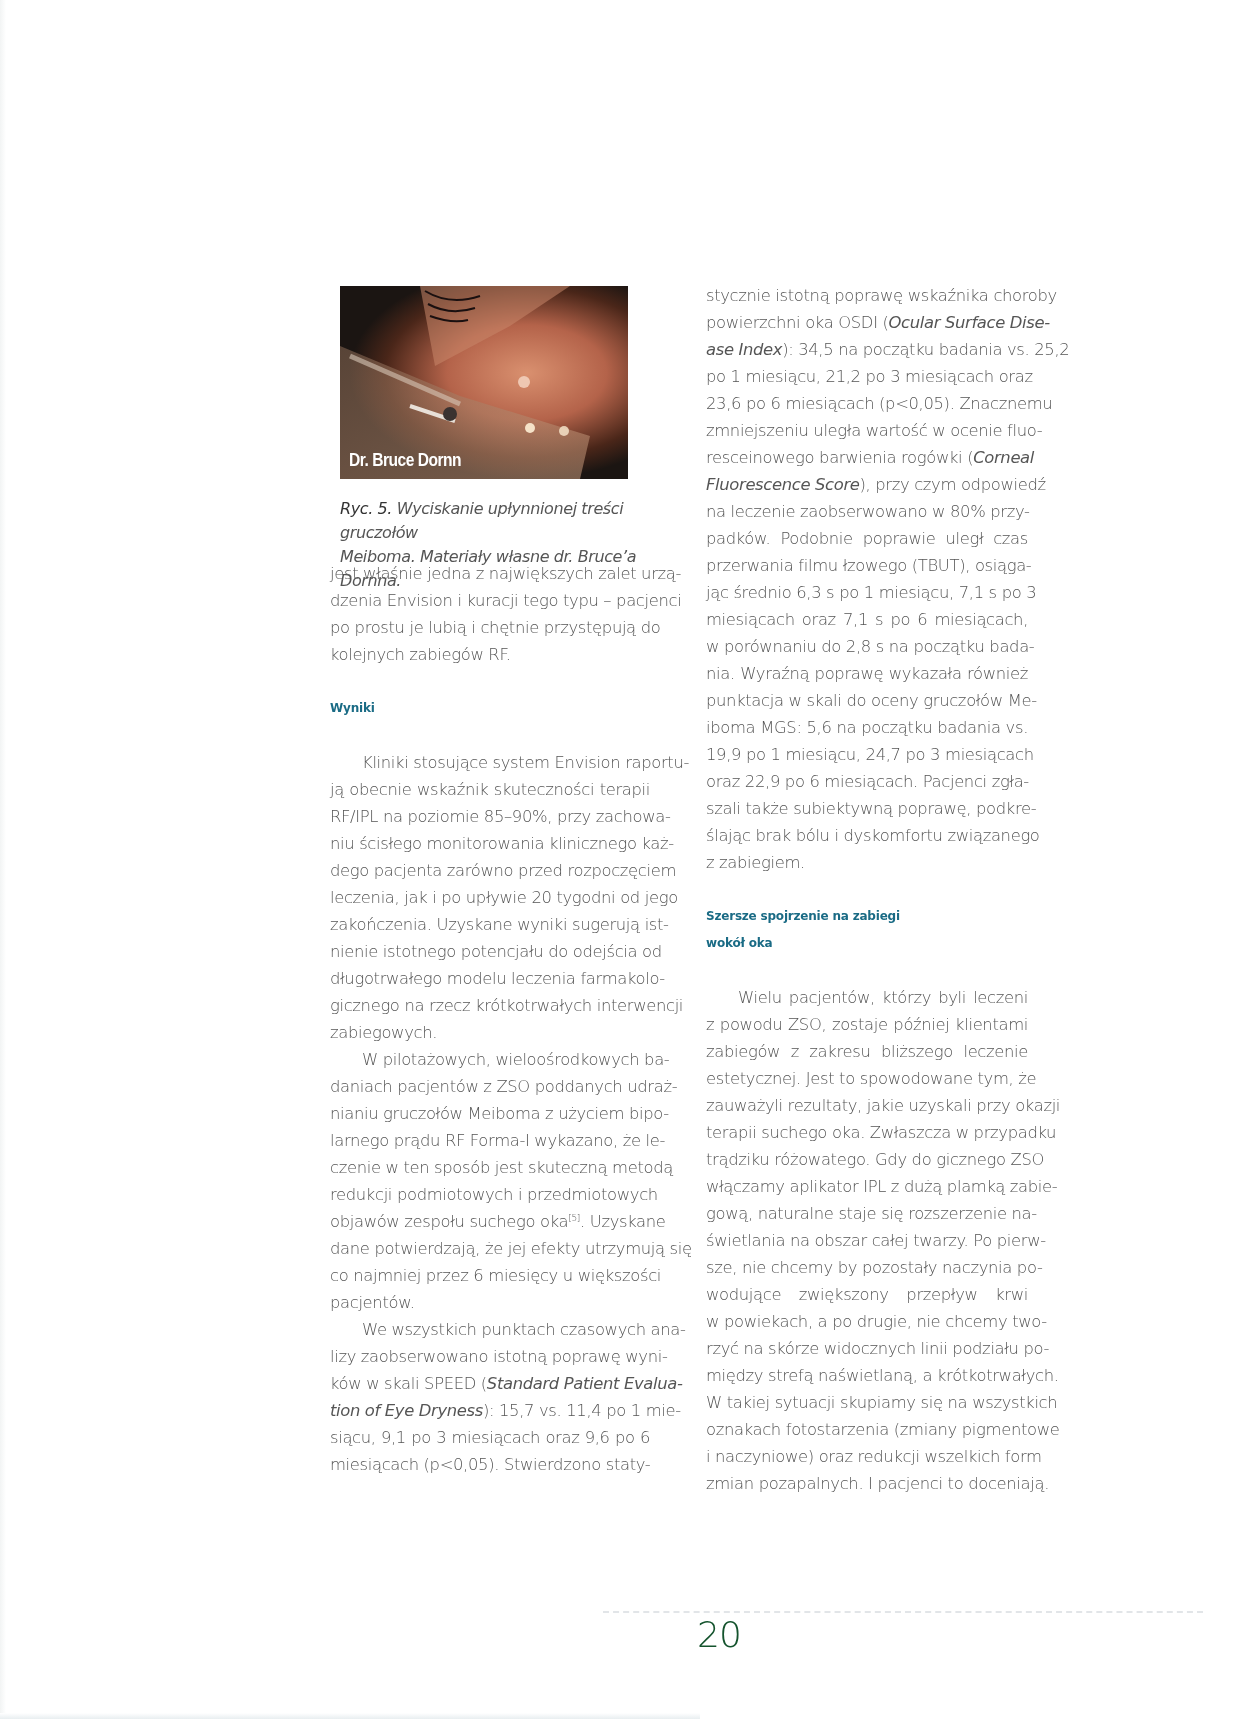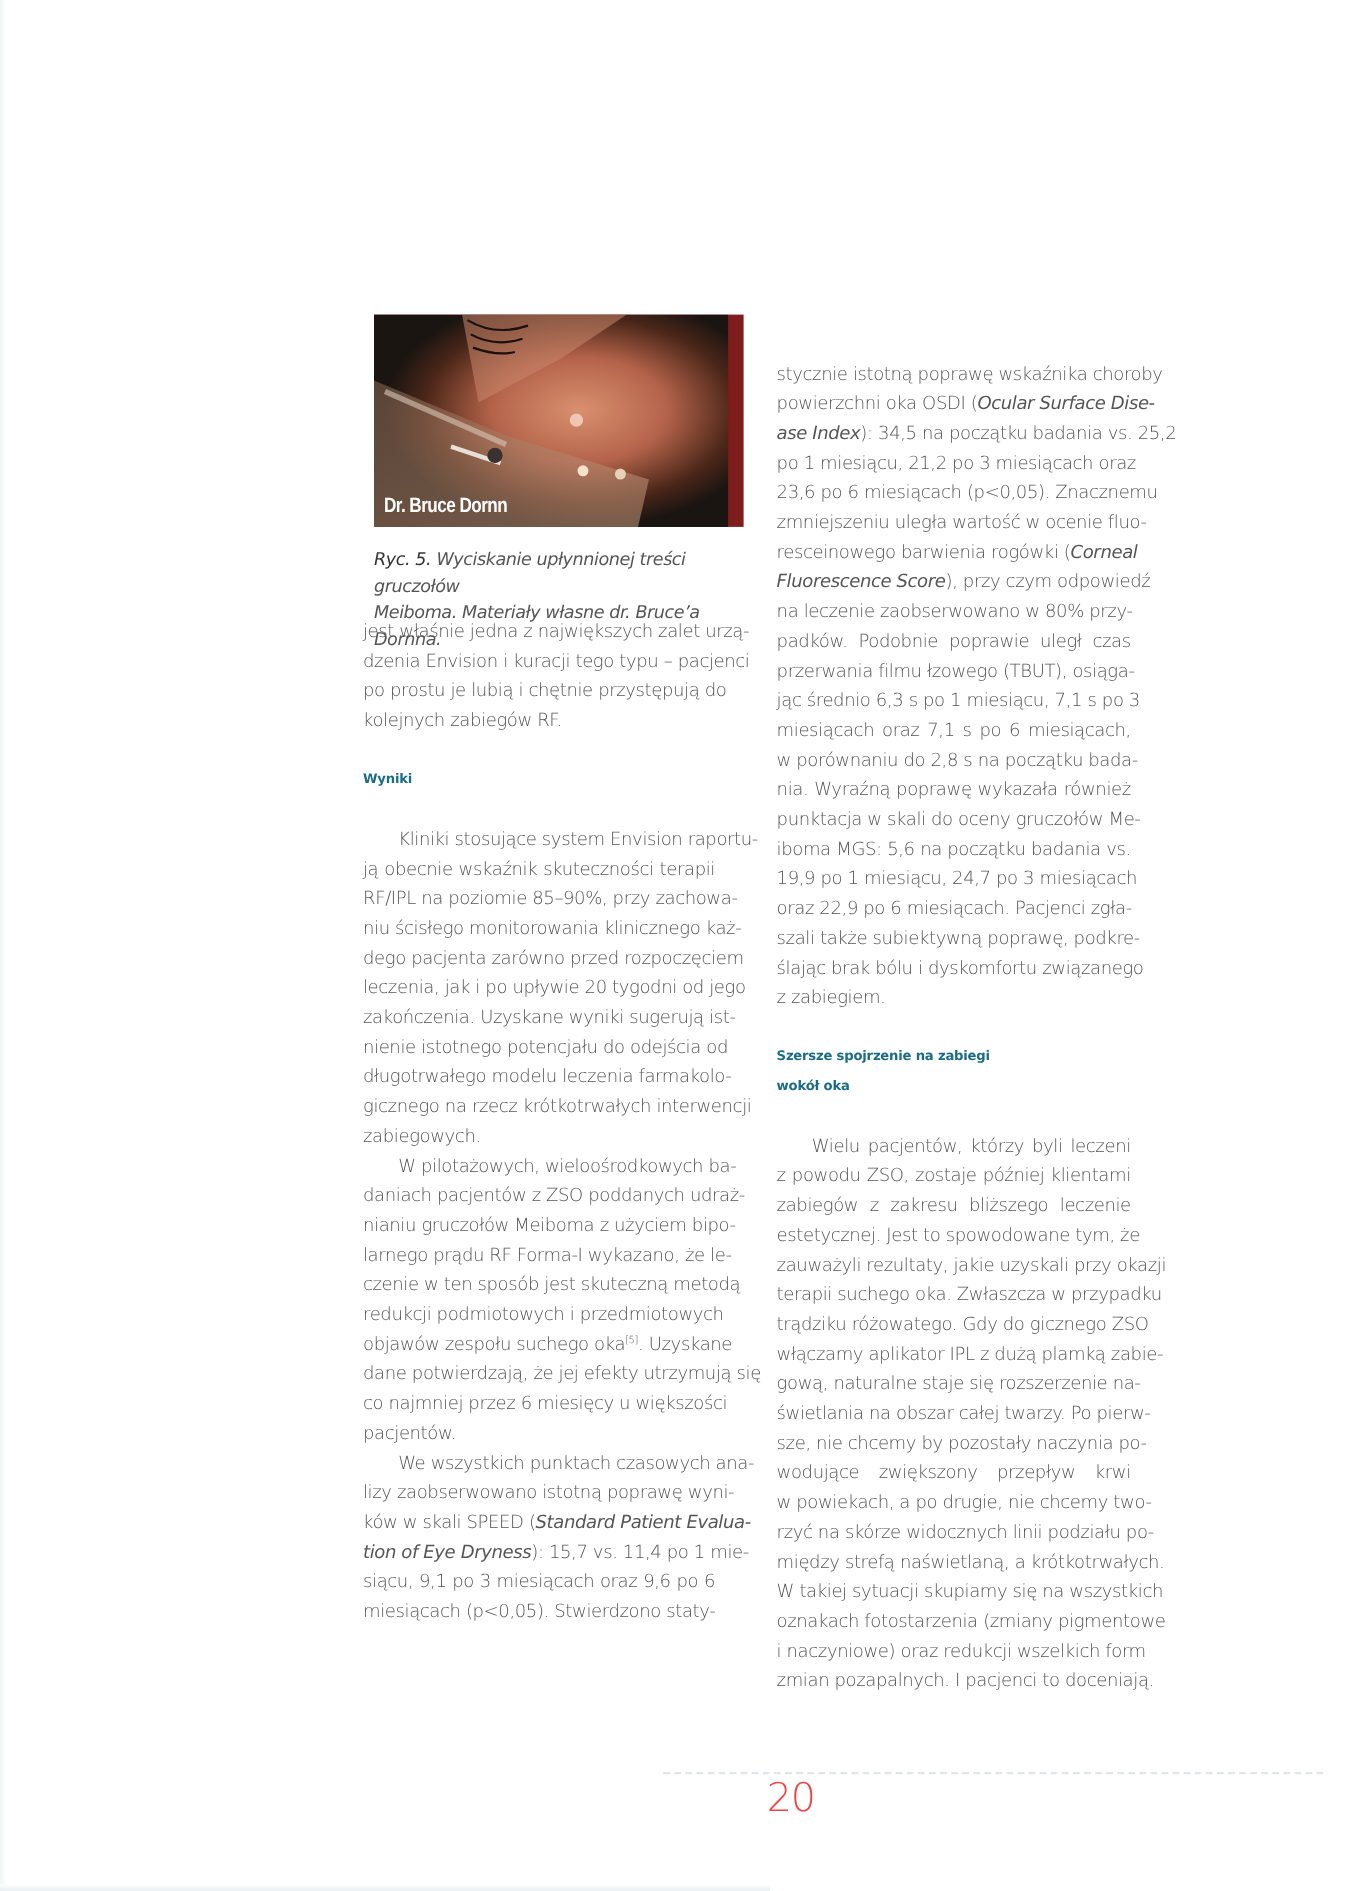--- a/index.html
+++ b/index.html
@@ -13,50 +13,50 @@
   }
   .page-edge-bottom {
     position: absolute; left: 0; bottom: 0; width: 700px; height: 6px;
     background: linear-gradient(to top, #e8eef0, #ffffff);
   }
   .col {
     position: absolute; font-size: 16.4px; line-height: 27px; letter-spacing: -0.35px;
     font-weight: 300; color: #555;
   }
   .col-left { left: 330px; top: 560px; width: 320px; }
-  .col-right { left: 706px; top: 282px; width: 322px; margin-top: 44px; }
+  .col-right { left: 706px; top: 282px; width: 322px; }
   .line { display: block; white-space: nowrap; text-align-last: justify; text-align: justify; }
   .line.last { text-align-last: left; }
   .indent { padding-left: 32px; }
   em { font-style: italic; }
   sup { font-size: 9px; vertical-align: 6px; line-height: 0; }
   .heading {
     color: #1a6b85; font-weight: bold; font-size: 12px; line-height: 27px; letter-spacing: -0.2px;
     display: block;
   }
   .figure {
-    position: absolute; left: 340px; top: 286px; width: 336px; height: 193px;
+    position: absolute; left: 340px; top: 286px; width: 288px; height: 193px;
     background: #7f1d1d; overflow: hidden;
   }
   .figure svg { display: block; }
   .figure-credit {
     position: absolute; left: 9px; bottom: 8px; color: #ffffff; font-family: "Liberation Sans", sans-serif;
     font-weight: bold; font-size: 19px; letter-spacing: -0.6px; transform: scaleX(0.82); transform-origin: left bottom;
   }
   .caption {
     position: absolute; left: 340px; top: 497px; width: 330px; font-size: 16px; line-height: 24px;
     font-style: italic; font-weight: 300; color: #555; letter-spacing: -0.4px;
   }
   .caption .label { font-weight: 400; color: #333; }
   .footer-rule {
     position: absolute; left: 603px; top: 1611px; width: 600px; height: 0;
     border-top: 2px dashed #e2e5e8;
   }
   .page-number {
-    position: absolute; left: 697px; top: 1614px; font-size: 36px; font-weight: 300; color: #ef4444;
+    position: absolute; left: 697px; top: 1614px; font-size: 36px; font-weight: 300; color: #14532d;
     font-family: "DejaVu Sans", sans-serif; letter-spacing: -1px;
   }
 </style>
 </head>
 <body>
 
 <div class="page-edge-left"></div>
 <div class="page-edge-bottom"></div>
 
 <div class="figure">

